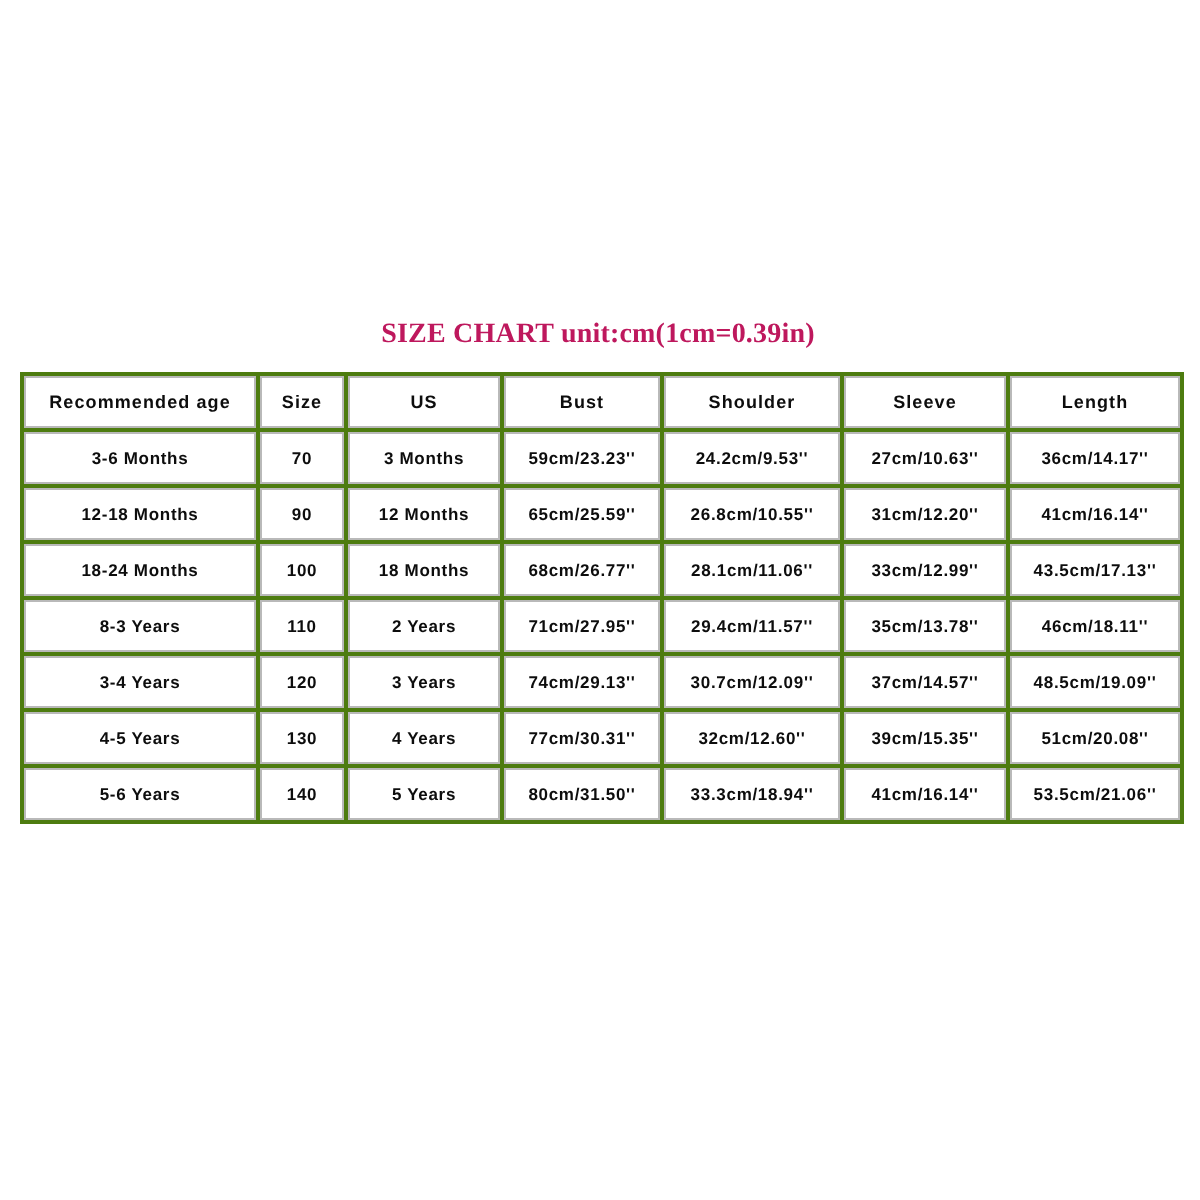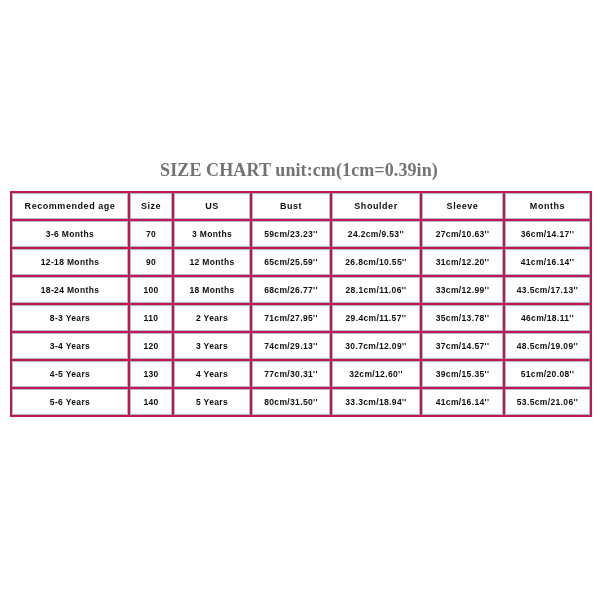--- a/index.html
+++ b/index.html
@@ -19,33 +19,33 @@
     position: absolute;
     left: 10px;
     top: 160px;
     width: 578px;
   }
 
   #chart-title {
     text-align: center;
     font-family: "Liberation Serif", serif;
     font-weight: bold;
-    font-size: 18px;
-    color: #737373;
+    font-size: 14px;
+    color: #be185d;
     letter-spacing: 0.1px;
     margin-bottom: 10px;
     white-space: nowrap;
   }
 
   table#size-chart {
     border-collapse: separate;
     border-spacing: 2px 2px;
     width: 578px;
     table-layout: fixed;
-    background: #be185d;
+    background: #4d7c0f;
   }
 
   table#size-chart td,
   table#size-chart th {
     border: 1px solid #b9b9b9;
     background: #ffffff;
     color: #0d0d0d;
     font-family: "Liberation Sans", sans-serif;
     font-weight: bold;
     font-size: 8.5px;
@@ -89,21 +89,21 @@
         <col class="c6">
     </colgroup>
     <thead>
       <tr>
         <th>Recommended age</th>
         <th>Size</th>
         <th>US</th>
         <th>Bust</th>
         <th>Shoulder</th>
         <th>Sleeve</th>
-        <th>Months</th>
+        <th>Length</th>
       </tr>
     </thead>
     <tbody>
       <tr>
         <td>3-6 Months</td>
         <td>70</td>
         <td>3 Months</td>
         <td>59cm/23.23''</td>
         <td>24.2cm/9.53''</td>
         <td>27cm/10.63''</td>

